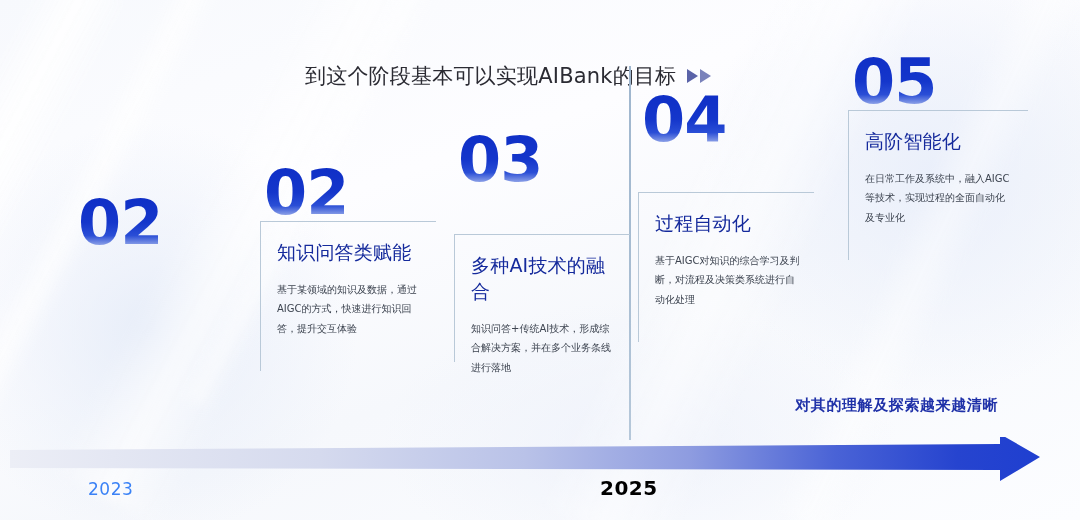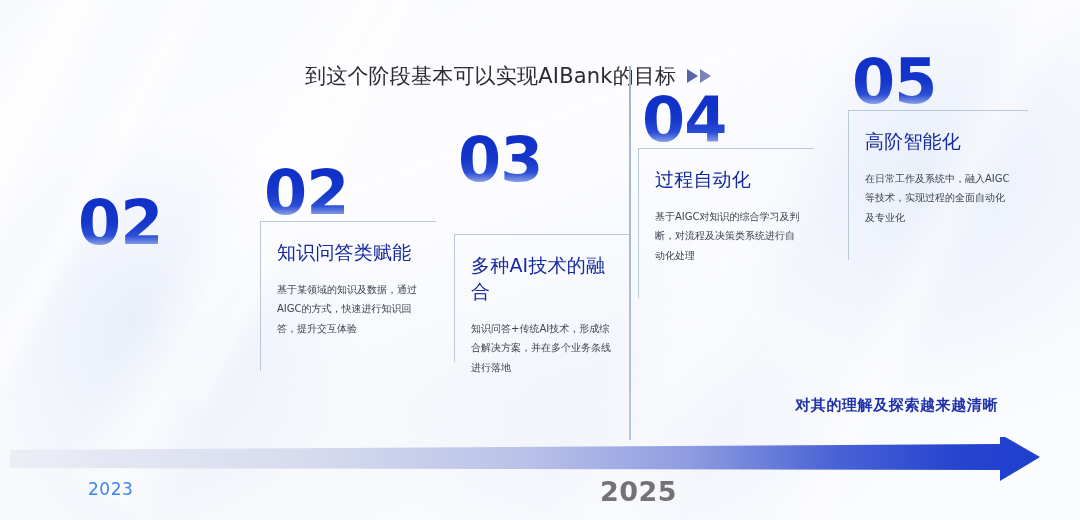--- a/index.html
+++ b/index.html
@@ -132,21 +132,21 @@
   }
 
   
   #step-1 { left: 74px;  top: 196px; }
   #step-1 .card { width: 176px; height: 150px; }
   #step-2 { left: 260px; top: 166px; }
   #step-2 .card { width: 176px; height: 150px; }
   #step-3 { left: 454px; top: 133px; }
   #step-3 .card { width: 176px; height: 128px; margin-top: 46px; }
   #step-4 { left: 638px; top: 93px;  }
-  #step-4 .card { width: 176px; height: 150px; }
+  #step-4 .card { width: 176px; height: 150px; margin-top: 44px; }
   #step-5 { left: 848px; top: 55px;  }
   #step-5 .card { width: 180px; height: 150px; }
 
   
   #bottom-caption {
     position: absolute;
     right: 82px;
     top: 396px;
     font-size: 15px;
     font-weight: 700;
@@ -173,23 +173,23 @@
   #year-start {
     left: 88px;
     top: 479px;
     font-size: 17px;
     color: #3b82f6;
     letter-spacing: .5px;
   }
   #year-mid {
     left: 600px;
     top: 476px;
-    font-size: 27px;
+    font-size: 20px;
     font-weight: 700;
-    color: #737373;
+    color: #000000;
     letter-spacing: .5px;
   }
 
   
   #watermark {
     position: absolute;
     right: 16px;
     bottom: -4px;
     font-size: 16px;
     color: rgba(150,158,175,0.16);

